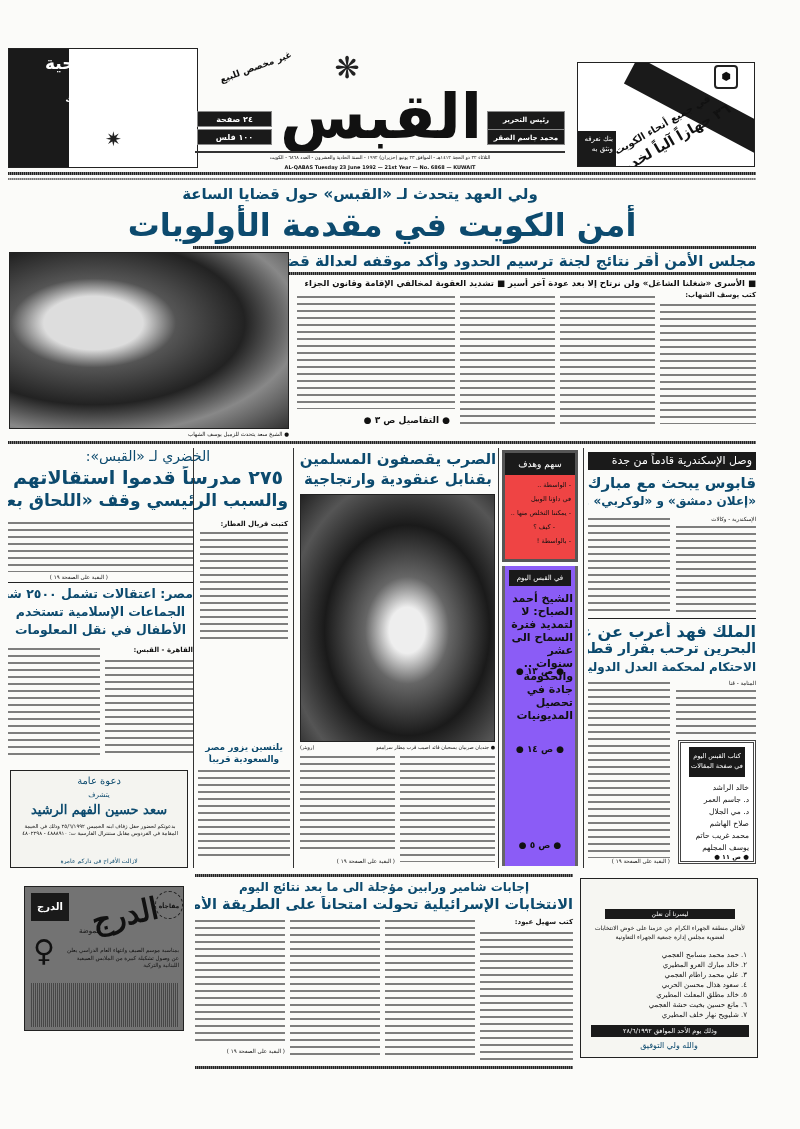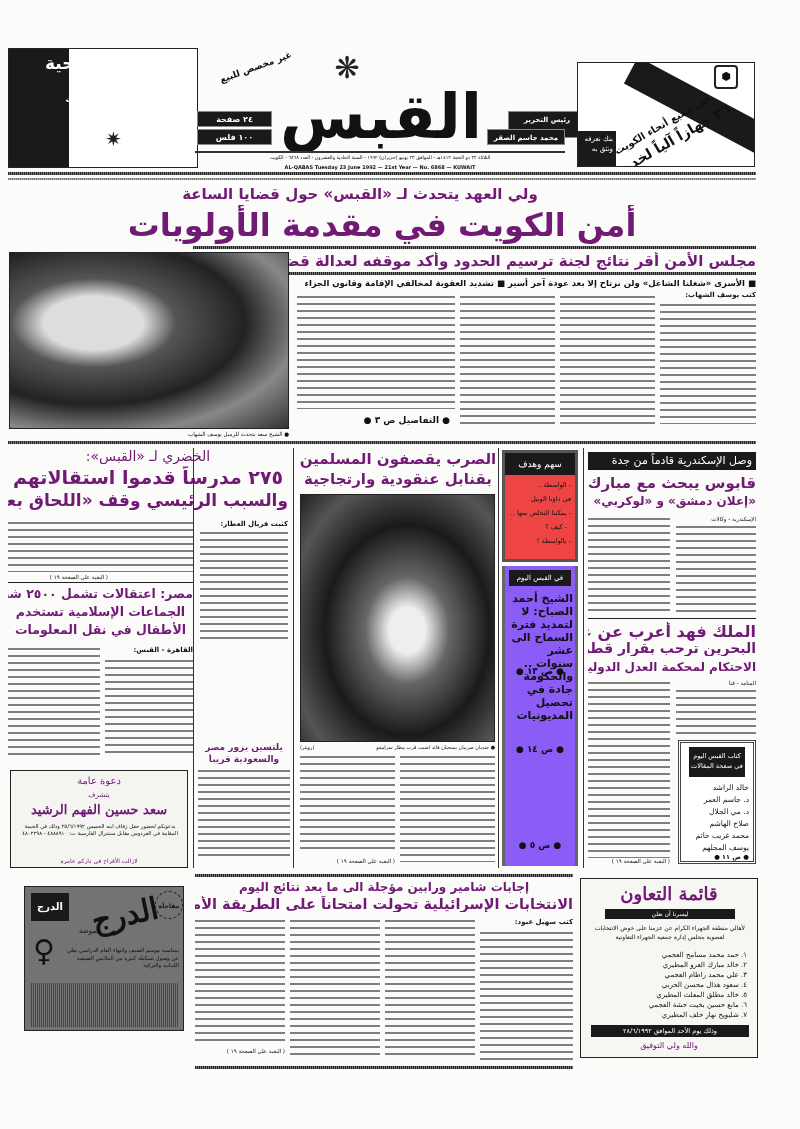--- a/index.html
+++ b/index.html
@@ -8,21 +8,21 @@
   .abs { position: absolute; }
   .rtl { direction: rtl; text-align: right; }
   .ctr { text-align: center; }
   .bold { font-weight: bold; }
   .hatch { background: repeating-linear-gradient(90deg, #222 0 1px, #777 1px 2px); }
   .rule { background: #222; }
   .body-fill { background: repeating-linear-gradient(180deg, transparent 0 2px, #555 2px 3.6px, transparent 3.6px 7px); opacity: 0.75; }
   .photo { background: radial-gradient(ellipse at 30% 40%, #ddd 0 18%, #555 30%, #222 55%, #888 75%, #333 100%); }
   .photo2 { background: radial-gradient(ellipse at 55% 55%, #eee 0 12%, #666 28%, #1a1a1a 55%, #555 80%, #222 100%); }
   .blackbox { background: #1a1a1a; color: #fff; }
-  .headline { font-weight: bold; color: #701a75; direction: rtl; text-align: center; white-space: nowrap; overflow: hidden; }
+  .headline { font-weight: bold; color: #0c4a6e; direction: rtl; text-align: center; white-space: nowrap; overflow: hidden; }
   .vline { width: 1px; background: #333; }
   .box { border: 1.5px solid #222; }
   .small { font-size: 6px; }
 </style>
 </head>
 <body>
 
 <div class="abs box blackbox" style="left:8px;top:48px;width:190px;height:120px;background:#fff;">
   <div class="abs blackbox" style="left:0;top:0;width:60px;height:118px;"></div>
   <div class="abs rtl bold" style="right:4px;top:4px;font-size:17px;">الشيكات السياحية</div>
@@ -34,21 +34,21 @@
 </div>
 
 <div class="abs bold" style="left:218px;top:62px;font-size:9px;transform:rotate(-20deg);direction:rtl;">غير مخصص للبيع</div>
 
 <div class="abs blackbox ctr bold" style="left:197px;top:111px;width:75px;height:16px;font-size:8px;line-height:16px;border:1px solid #888;">٢٤ صفحة</div>
 <div class="abs blackbox ctr bold" style="left:197px;top:129px;width:75px;height:16px;font-size:8px;line-height:16px;border:1px solid #888;">١٠٠ فلس</div>
 
 <div class="abs ctr" style="left:327px;top:50px;width:40px;height:36px;font-size:30px;line-height:36px;color:#222;">❋</div>
 <div class="abs ctr bold" style="left:280px;top:80px;width:200px;height:74px;font-size:62px;line-height:74px;font-family:'DejaVu Sans',sans-serif;">القبس</div>
 
-<div class="abs blackbox ctr bold" style="left:508px;top:111px;width:78px;height:27px;font-size:7px;line-height:16px;border:1px solid #888;">رئيس التحرير</div>
+<div class="abs blackbox ctr bold" style="left:487px;top:111px;width:78px;height:27px;font-size:7px;line-height:16px;border:1px solid #888;">رئيس التحرير</div>
 <div class="abs blackbox ctr bold" style="left:487px;top:129px;width:78px;height:16px;font-size:7px;line-height:16px;border:1px solid #888;">محمد جاسم الصقر</div>
 
 <div class="abs" style="left:195px;top:151px;width:370px;height:2px;">
     <div style="width:100%;height:100%;background:#333;"></div>
   </div>
 <div class="abs ctr rtl" style="left:200px;top:155px;width:360px;font-size:4.8px;white-space:nowrap;overflow:hidden;">الثلاثاء ٢٢ ذو الحجة ١٤١٢هـ - الموافق ٢٣ يونيو (حزيران) ١٩٩٢ - السنة الحادية والعشرون - العدد ٦٨٦٨ - الكويت</div>
 <div class="abs ctr bold" style="left:200px;top:164px;width:360px;font-size:5px;white-space:nowrap;">AL-QABAS Tuesday 23 June 1992 — 21st Year — No. 6868 — KUWAIT</div>
 
 <div class="abs box" style="left:577px;top:62px;width:178px;height:105px;background:#fff;overflow:hidden;">
   <div class="abs blackbox" style="left:-20px;top:-6px;width:240px;height:30px;transform:rotate(28deg);transform-origin:left top;left:60px;"></div>
@@ -130,21 +130,21 @@
 <div class="abs body-fill" style="left:300px;top:754px;width:95px;height:100px;"></div>
 <div class="abs rtl" style="left:300px;top:858px;width:95px;font-size:5.5px;">( البقية على الصفحة ١٩ )</div>
 
 <div class="abs vline" style="left:498px;top:448px;height:420px;"></div>
 
 <div class="abs" style="left:502px;top:450px;width:76px;height:112px;border:3px solid #555;background:#ef4444;">
   <div class="abs blackbox ctr" style="left:0;top:0;width:70px;height:22px;font-size:9px;line-height:22px;font-family:'DejaVu Serif',serif;">سهم وهدف</div>
   <div class="abs rtl" style="right:4px;top:28px;font-size:6.5px;">- الواسطة ..</div>
   <div class="abs rtl" style="right:4px;top:42px;font-size:6.5px;">في داؤنا الوبيل</div>
   <div class="abs rtl" style="right:4px;top:56px;font-size:6.5px;">- يمكننا التخلص منها ..</div>
-  <div class="abs rtl" style="right:8px;top:70px;font-size:6.5px;">- كيف ؟</div>
+  <div class="abs rtl" style="right:20px;top:70px;font-size:6.5px;">- كيف ؟</div>
   <div class="abs rtl" style="right:4px;top:84px;font-size:6.5px;">- بالواسطة !</div>
 </div>
 
 <div class="abs" style="left:502px;top:566px;width:76px;height:300px;border-left:3px solid #666;border-right:3px solid #666;background:#8b5cf6;">
   <div class="abs blackbox ctr" style="left:4px;top:4px;width:62px;height:16px;font-size:7px;line-height:16px;">في القبس اليوم</div>
   <div class="abs rtl bold" style="left:2px;top:26px;width:66px;font-size:11px;line-height:13px;text-align:right;">الشيخ أحمد الصباح: لا لتمديد فترة السماح الى عشر سنوات .. والحكومة جادة في تحصيل المديونيات</div>
   <div class="abs ctr bold" style="left:2px;top:100px;width:66px;font-size:9px;direction:rtl;">● ص ١٣ ●</div>
   <div class="abs ctr bold" style="left:2px;top:178px;width:66px;font-size:9px;direction:rtl;">● ص ١٤ ●</div>
   <div class="abs ctr bold" style="left:2px;top:274px;width:66px;font-size:9px;direction:rtl;">● ص ٥ ●</div>
 </div>
@@ -183,21 +183,20 @@
 <div class="abs headline" style="left:195px;top:896px;width:378px;font-size:14.5px;">الانتخابات الإسرائيلية تحولت امتحاناً على الطريقة الأميركية</div>
 <div class="abs rtl bold" style="left:480px;top:918px;width:93px;font-size:7px;">كتب سهيل عبود:</div>
 <div class="abs body-fill" style="left:480px;top:930px;width:93px;height:130px;"></div>
 <div class="abs body-fill" style="left:385px;top:918px;width:90px;height:142px;"></div>
 <div class="abs body-fill" style="left:290px;top:918px;width:90px;height:142px;"></div>
 <div class="abs body-fill" style="left:195px;top:918px;width:90px;height:128px;"></div>
 <div class="abs rtl" style="left:195px;top:1048px;width:90px;font-size:5.5px;">( البقية على الصفحة ١٩ )</div>
 <div class="abs hatch" style="left:195px;top:1066px;width:378px;height:3px;"></div>
 
 <div class="abs box" style="left:580px;top:878px;width:178px;height:180px;background:#f6f6f2;">
-  <div class="abs headline" style="left:0;top:4px;width:100%;font-size:18px;font-family:'DejaVu Serif',serif;">قائمة التعاون</div>
   <div class="abs blackbox ctr" style="left:24px;top:30px;width:130px;height:10px;font-size:6px;line-height:10px;">ليسرنا أن نعلن</div>
   <div class="abs rtl ctr" style="left:6px;top:44px;width:166px;font-size:6px;line-height:9px;text-align:center;">لأهالي منطقة الجهراء الكرام عن عزمنا على خوض الانتخابات لعضوية مجلس إدارة جمعية الجهراء التعاونية</div>
   <div class="abs rtl" style="right:10px;top:72px;font-size:7px;">١. حمد محمد مسامح العجمي</div>
   <div class="abs rtl" style="right:10px;top:82px;font-size:7px;">٢. خالد مبارك العرو المطيري</div>
   <div class="abs rtl" style="right:10px;top:92px;font-size:7px;">٣. علي محمد راطام العجمي</div>
   <div class="abs rtl" style="right:10px;top:102px;font-size:7px;">٤. سعود هذال محسن الحربي</div>
   <div class="abs rtl" style="right:10px;top:112px;font-size:7px;">٥. خالد مطلق المعلث المطيري</div>
   <div class="abs rtl" style="right:10px;top:122px;font-size:7px;">٦. مانع حسين بخيت حشة العجمي</div>
   <div class="abs rtl" style="right:10px;top:132px;font-size:7px;">٧. شليويح نهار خلف المطيري</div>
   <div class="abs blackbox ctr" style="left:10px;top:146px;width:158px;height:12px;font-size:6.5px;line-height:12px;direction:rtl;">وذلك يوم الأحد الموافق ٢٨/٦/١٩٩٢</div>

